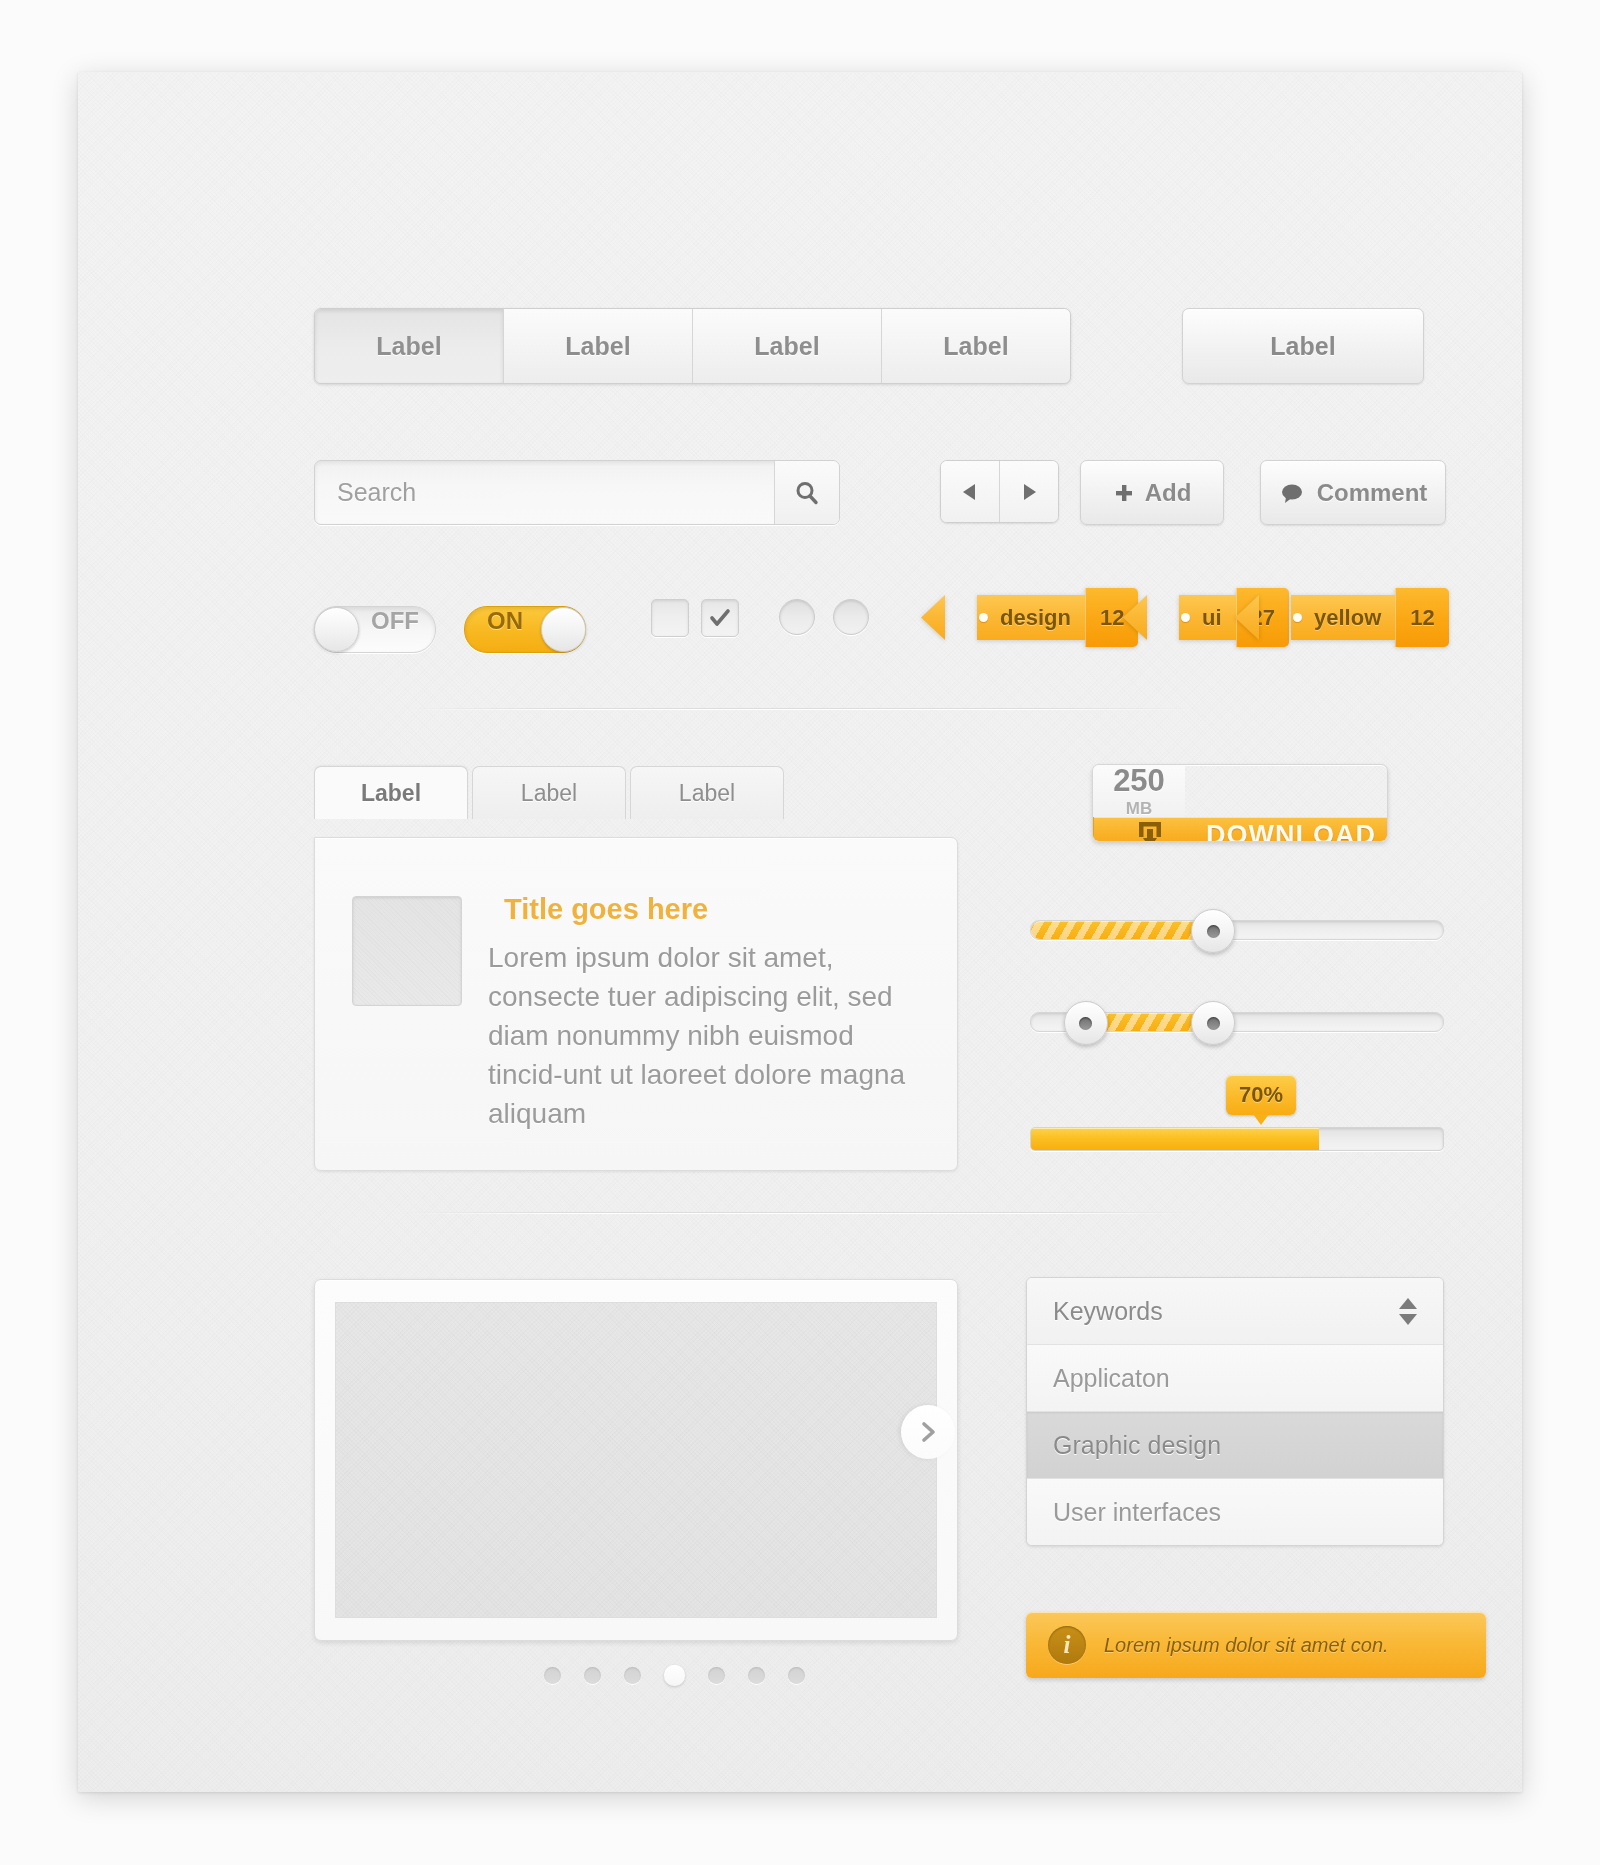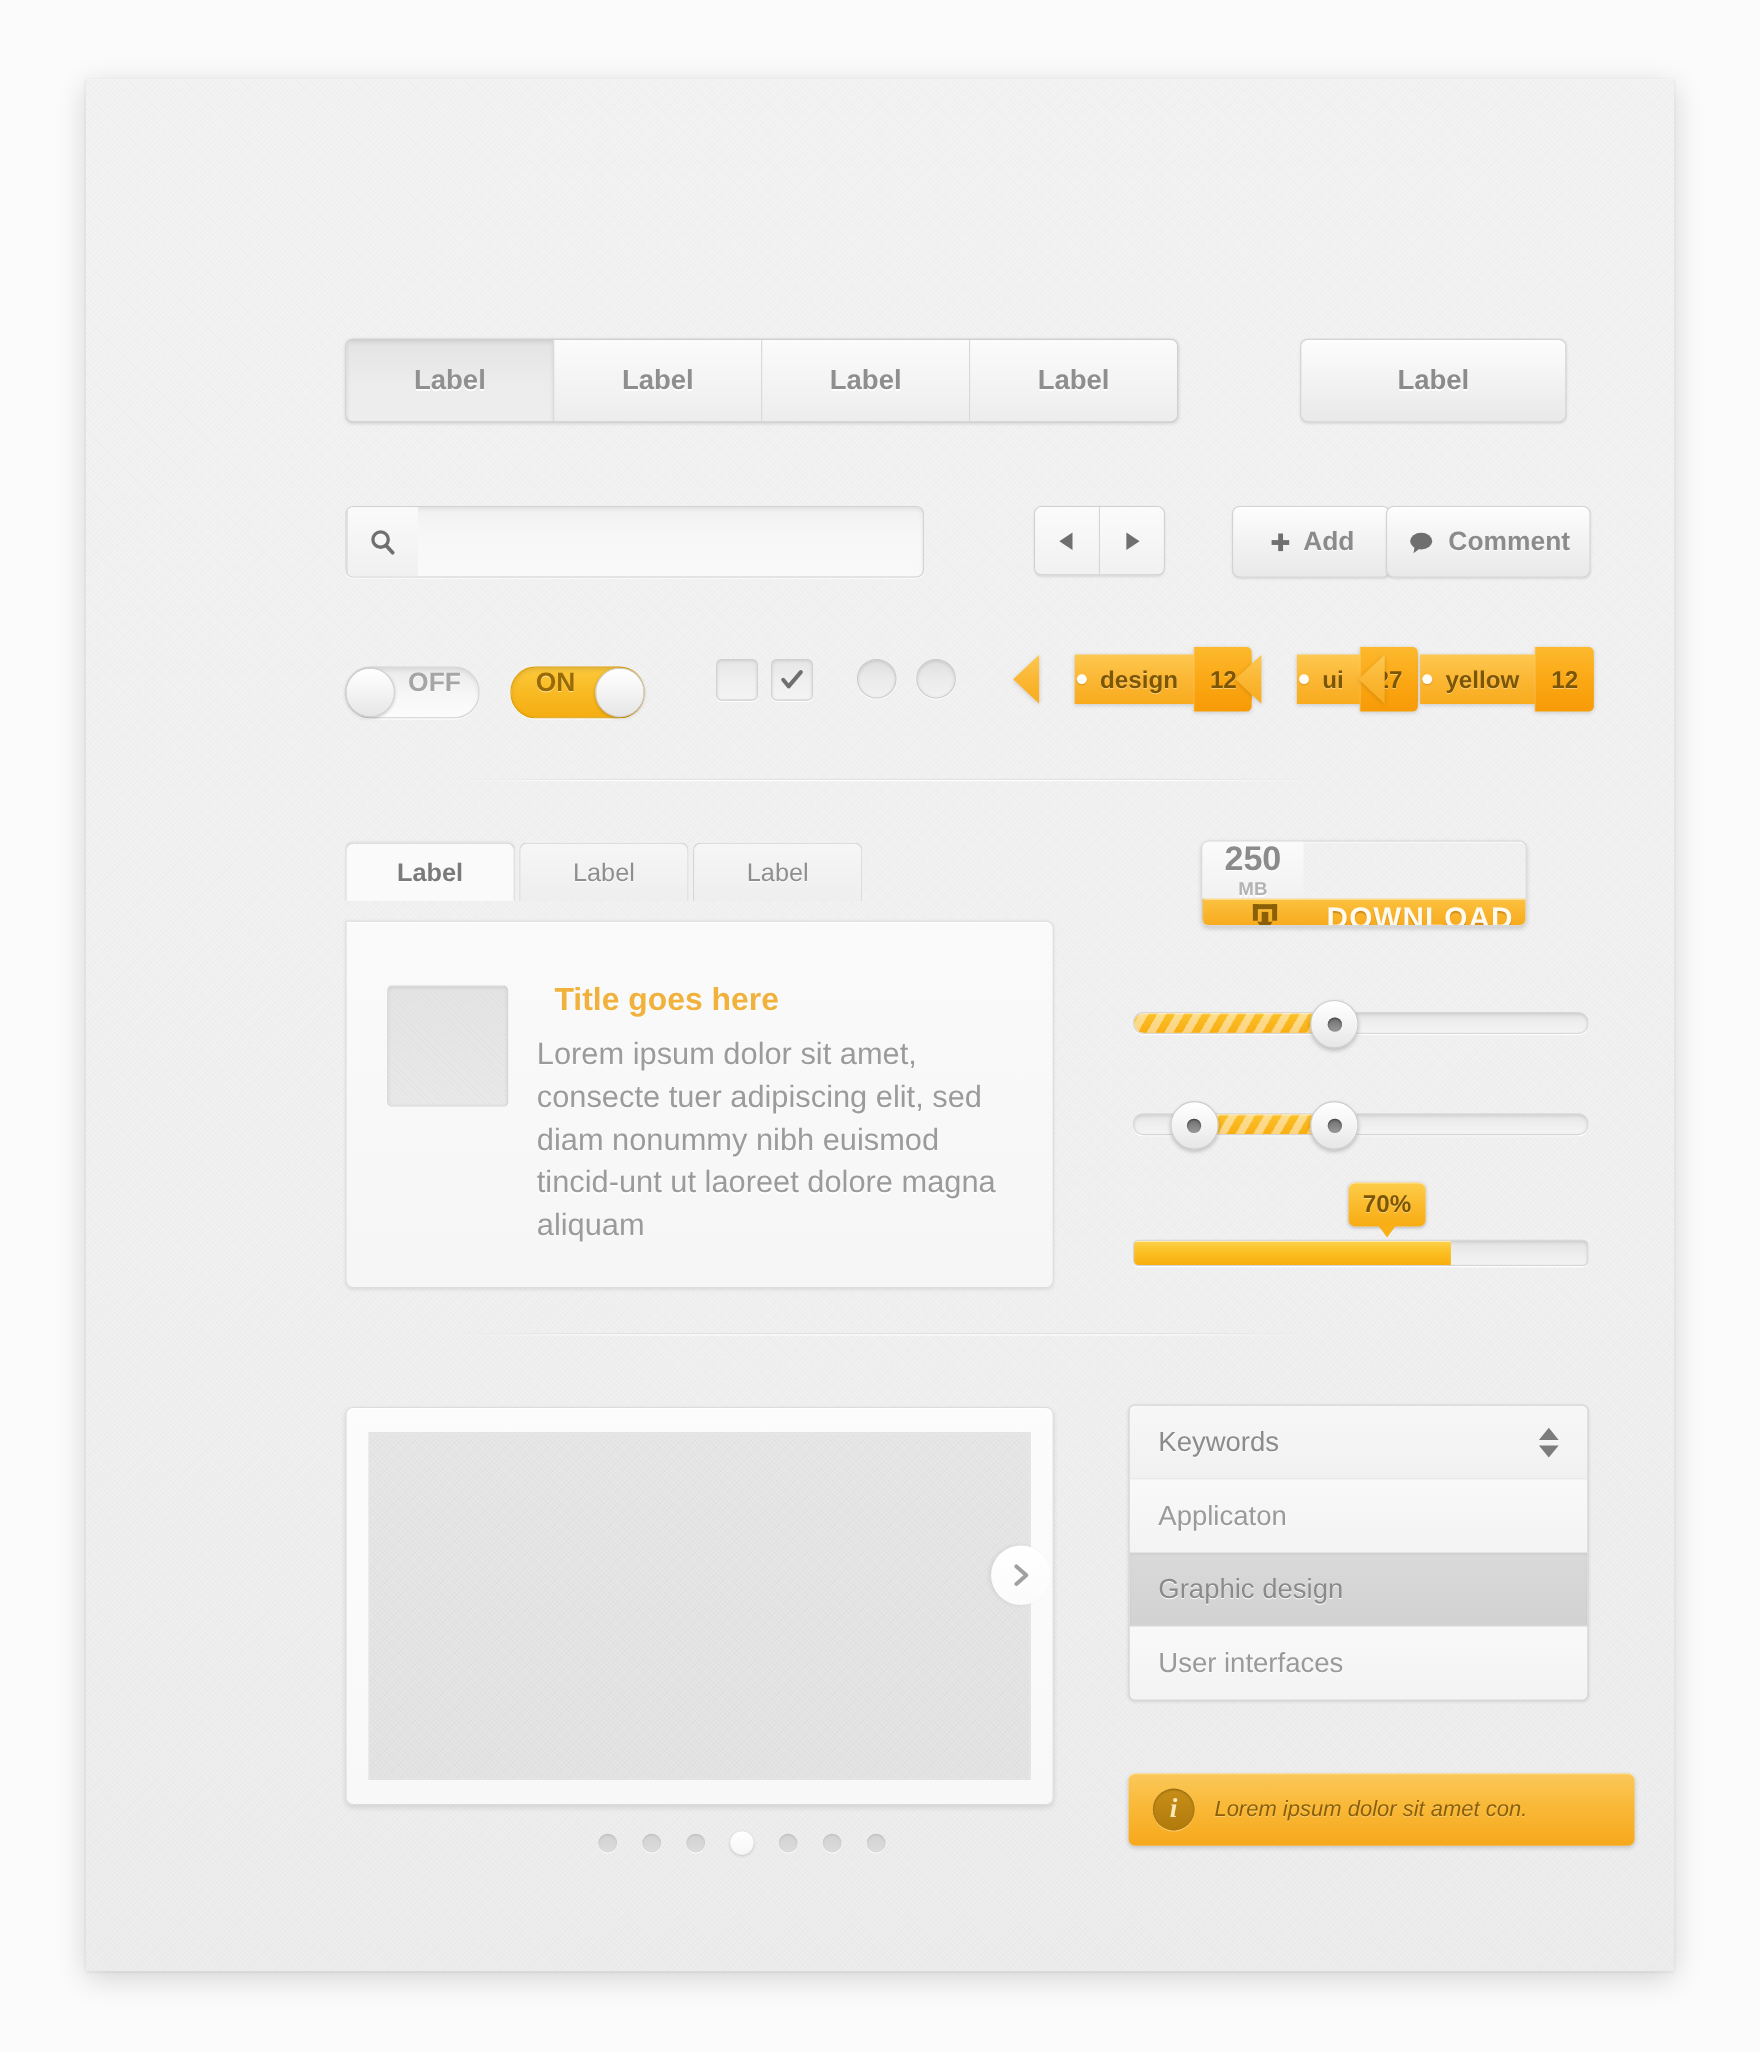--- a/index.html
+++ b/index.html
@@ -94,21 +94,21 @@
   .nav-btn{
     width:58px;height:61px;display:flex;align-items:center;justify-content:center;
     background:linear-gradient(180deg,#fbfbfb 0%,#f1f1f1 100%);
     border-right:1px solid #d6d6d6;cursor:pointer;
   }
   .nav-btn:last-child{border-right:none;}
   #add-btn{
     position:absolute;left:1002px;top:388px;
     width:142px;height:63px;border-radius:7px;
     display:flex;align-items:center;justify-content:center;gap:10px;
-    font-size:24px;font-weight:bold;text-shadow:0 1px 0 #fff;cursor:pointer;margin-left:40px;
+    font-size:24px;font-weight:bold;text-shadow:0 1px 0 #fff;cursor:pointer;
   }
   #comment-btn{
     position:absolute;left:1182px;top:388px;
     width:184px;height:63px;border-radius:7px;
     display:flex;align-items:center;justify-content:center;gap:12px;
     font-size:24px;font-weight:bold;text-shadow:0 1px 0 #fff;cursor:pointer;
   }
 
   
   .toggle{
@@ -453,20 +453,21 @@
       <div class="seg">
           <span>Label</span>
         </div>
     </div>
   </div>
   <div id="btn-single" class="bev">
     <span>Label</span>
   </div>
 
   <div id="search-wrap">
+    <input id="search-input" type="text" placeholder="Search" style="">
     <div id="search-btn">
       <svg class="ico" width="28" height="28" viewBox="0 0 28 28">
         <circle cx="12" cy="11.5" r="7" fill="none" stroke="#6f6f6f" stroke-width="3"></circle>
         <line x1="17" y1="17" x2="23" y2="23.5" stroke="#6f6f6f" stroke-width="3.4" stroke-linecap="round"></line>
       </svg>
     </div>
   </div>
 
   <div class="nav-group">
     <div class="nav-btn">

